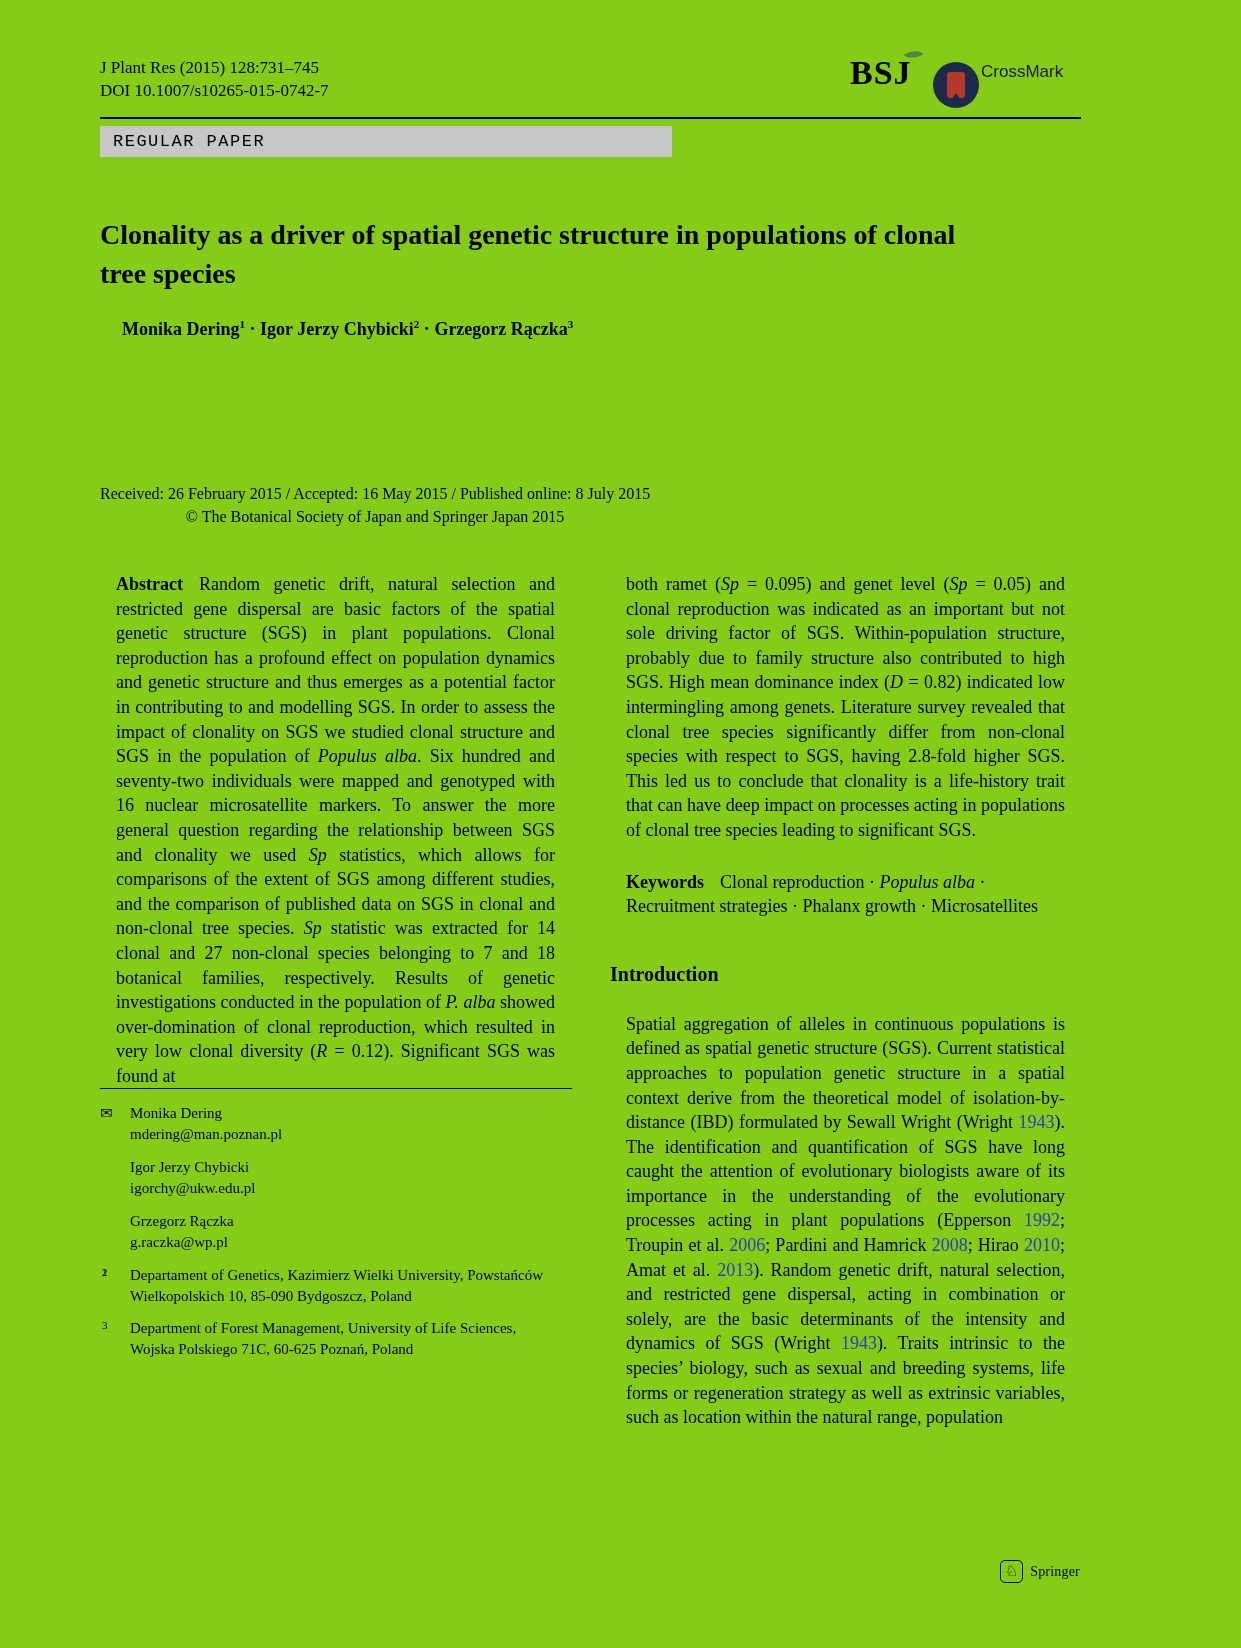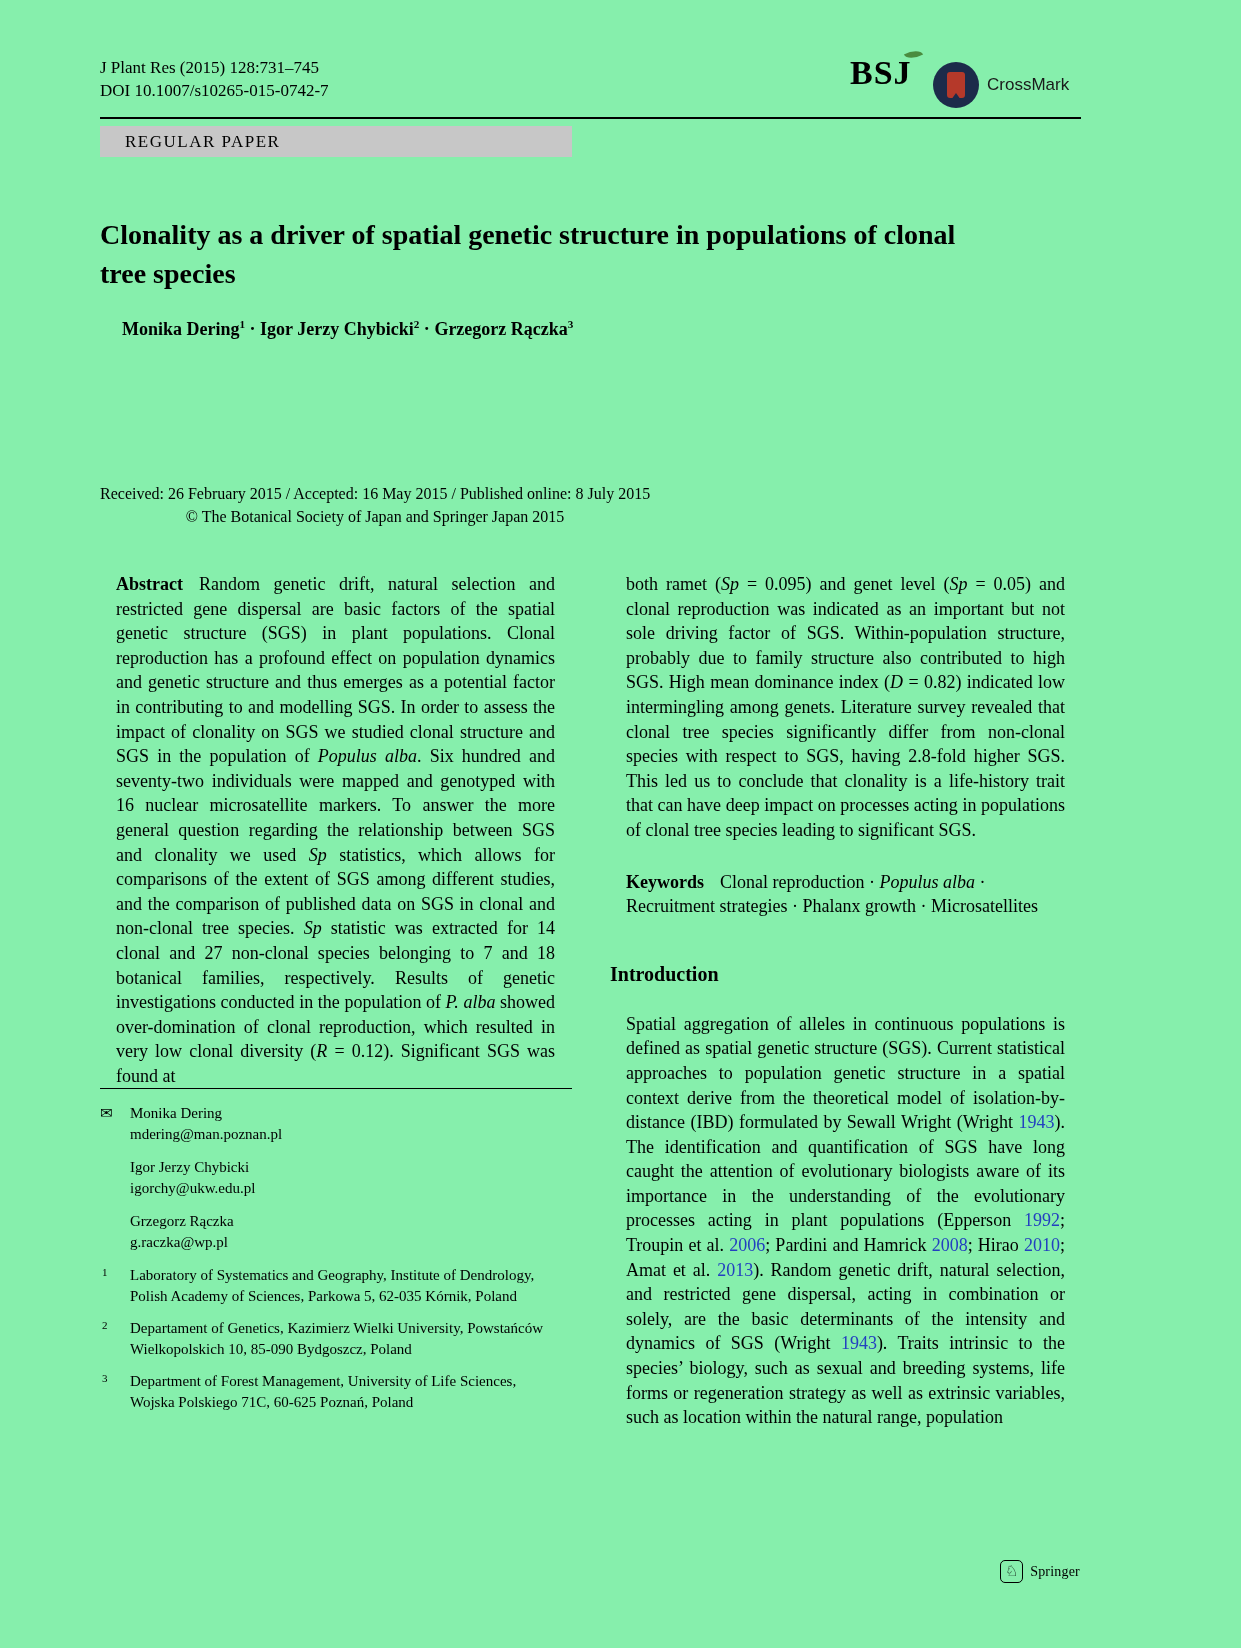--- a/index.html
+++ b/index.html
@@ -5,37 +5,37 @@
   html, body {
     margin: 0; padding: 0;
     background: #ffffff;
     font-family: "Liberation Serif", serif;
     color: #000;
   }
   .page {
     position: relative;
     width: 1241px;
     height: 1648px;
-    background: #86efac;
+    background: #84cc16;
     overflow: hidden;
   }
   
   .hdr-left { position: absolute; top: 56px; left: 100px; font-size: 17px; line-height: 23px; }
   .hdr-rule { position: absolute; top: 117px; left: 100px; width: 981px; height: 1.5px; background: #000; }
 
   .bsj { position: absolute; top: 54px; left: 850px; }
   .bsj-text { font-size: 34px; font-weight: bold; font-family: "Liberation Serif", serif; letter-spacing: 1px; }
   .bsj-leaf {
     position: absolute; top: -4px; right: -10px;
     width: 17px; height: 9px;
     background: var(--leaf_green, #4a8c3f);
     border-radius: 0 100% 0 100%;
     transform: rotate(-28deg);
   }
-  .crossmark { position: absolute; top: 62px; left: 933px; display: flex; align-items: center; gap: 8px; cursor: pointer; }
+  .crossmark { position: absolute; top: 62px; left: 933px; display: flex; align-items: flex-start; gap: 2px; cursor: pointer; }
   .cm-circle {
     position: relative; display: inline-block;
     width: 46px; height: 46px; border-radius: 50%;
     background: var(--crossmark_navy, #1c2b4a);
   }
   .cm-book {
     position: absolute; left: 14px; top: 10px;
     width: 18px; height: 26px;
     background: var(--crossmark_red, #b5392a);
     border-radius: 3px;
@@ -45,24 +45,24 @@
     width: 0; height: 0;
     border-left: 5px solid transparent;
     border-right: 5px solid transparent;
     border-bottom: 7px solid var(--crossmark_navy, #1c2b4a);
   }
   .cm-label { font-family: "Liberation Sans", sans-serif; font-size: 17px; color: #1a1a1a; }
 
   
   .section-bar {
     position: absolute; top: 126px; left: 100px;
-    width: 472px; height: 31px;
+    width: 572px; height: 31px;
     background: var(--section_bar_gray, #c7c7c7);
     font-size: 17px; letter-spacing: 1.5px;
-    line-height: 31px; padding-left: 25px; box-sizing: border-box;
+    line-height: 31px; padding-left: 13px; box-sizing: border-box; font-family: Liberation Mono, monospace;
   }
 
   
   .title {
     position: absolute; top: 196px; left: 100px; width: 900px;
     font-size: 28px; font-weight: bold; line-height: 39px;
   }
   .authors { position: absolute; top: 318px; left: 100px; font-size: 18px; font-weight: bold; margin-left: 22px; }
   .received { position: absolute; top: 482px; left: 100px; font-size: 16px; line-height: 23px; text-align: center; }
 
@@ -173,21 +173,20 @@
       <div>igorchy@ukw.edu.pl</div>
     </div>
 
     <div class="corr-entry">
       <div>Grzegorz Rączka</div>
       <div>g.raczka@wp.pl</div>
     </div>
 
     <div class="affil">
       <span class="affil-num">1</span>
-      <div class="affil-text">Laboratory of Systematics and Geography, Institute of Dendrology, Polish Academy of Sciences, Parkowa 5, 62-035 Kórnik, Poland</div>
     </div>
 
     <div class="affil">
       <span class="affil-num">2</span>
       <div class="affil-text">Departament of Genetics, Kazimierz Wielki University, Powstańców Wielkopolskich 10, 85-090 Bydgoszcz, Poland</div>
     </div>
 
     <div class="affil">
       <span class="affil-num">3</span>
       <div class="affil-text">Department of Forest Management, University of Life Sciences, Wojska Polskiego 71C, 60-625 Poznań, Poland</div>

